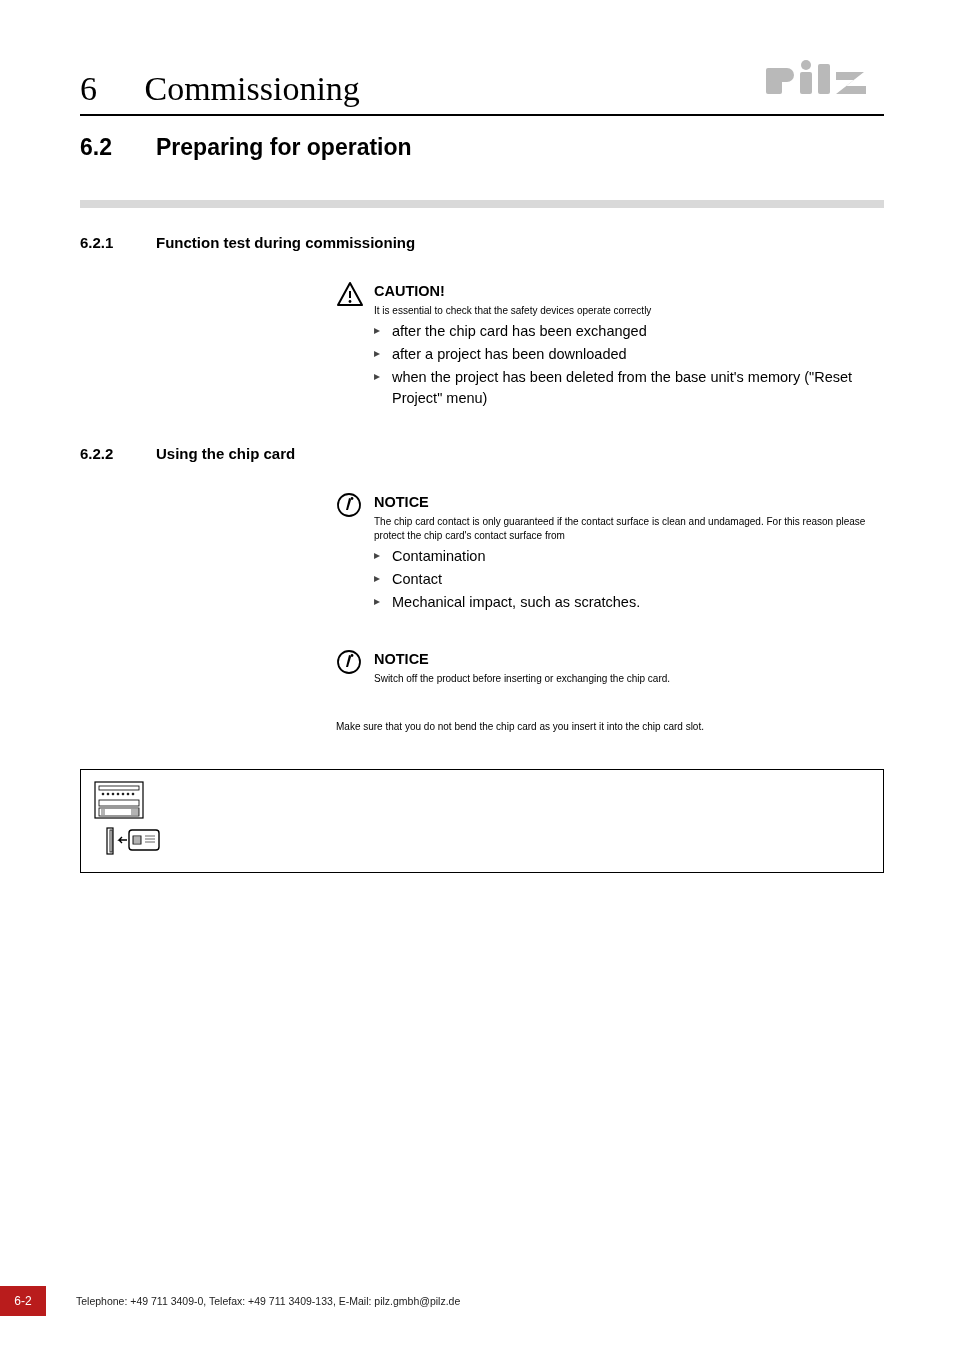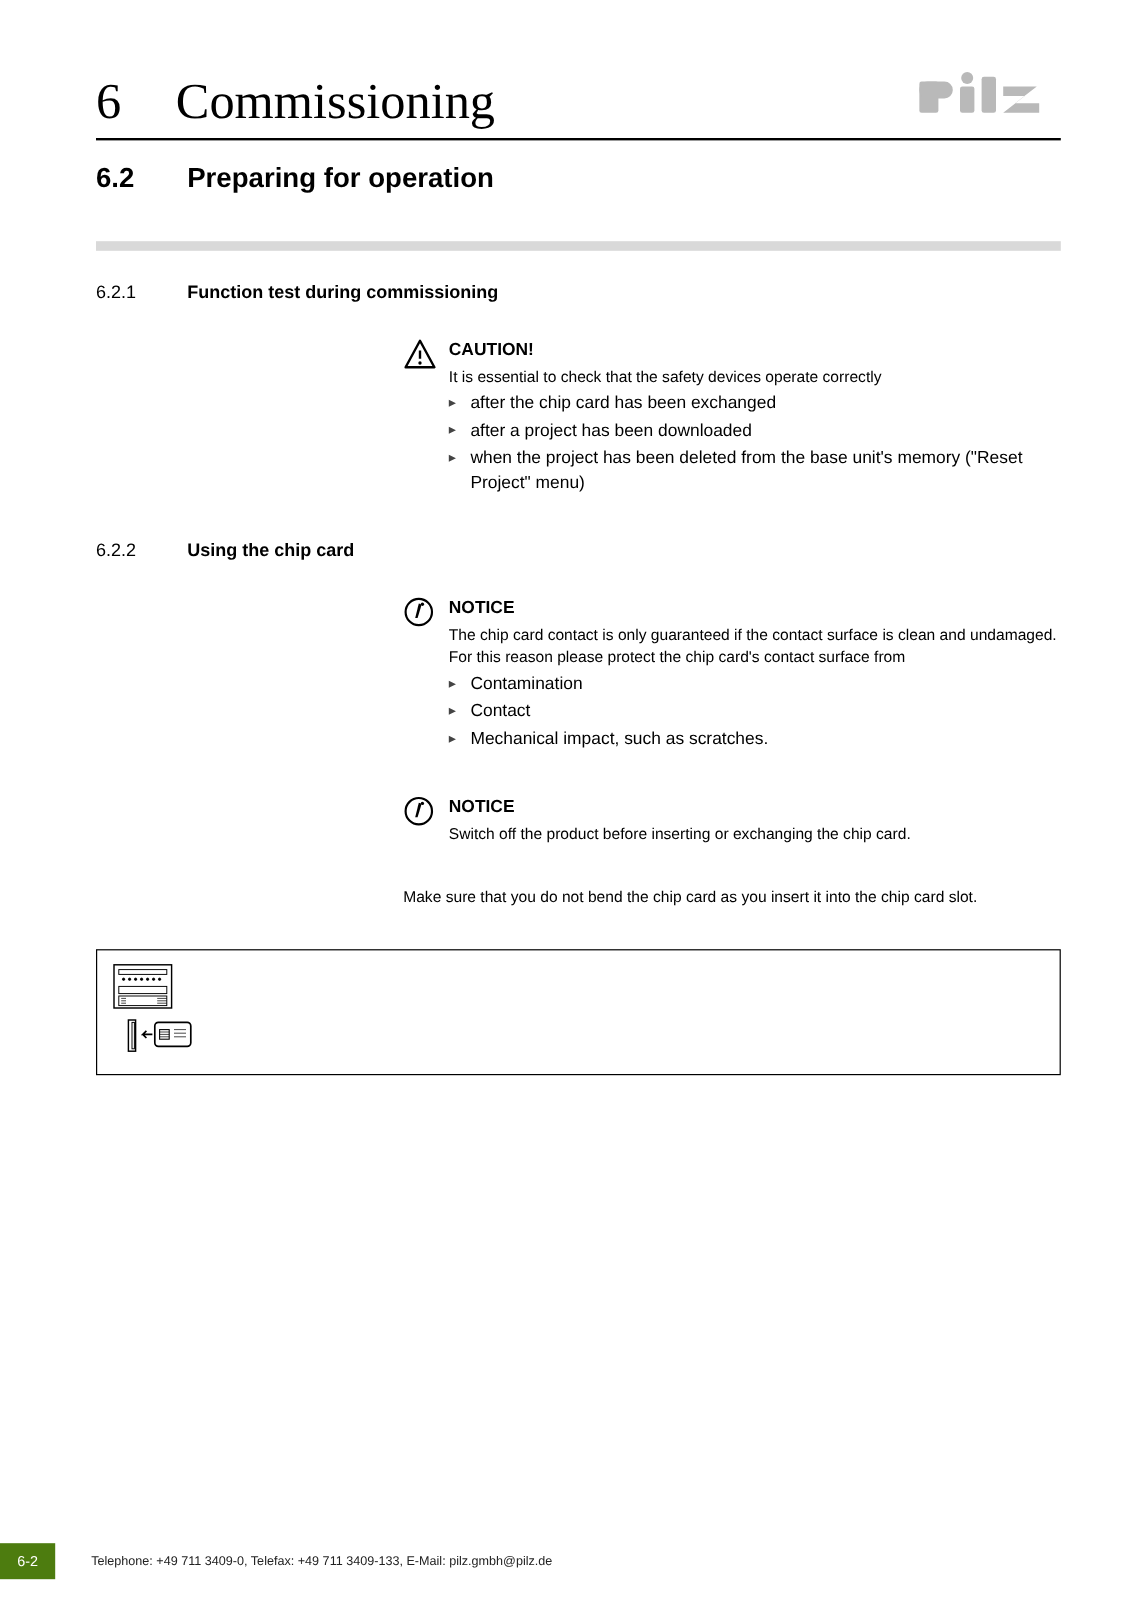--- a/index.html
+++ b/index.html
@@ -1,40 +1,40 @@
 <!DOCTYPE html>
 <html><head>
 <meta charset="utf-8">
 <style>
   * { margin: 0; padding: 0; box-sizing: border-box; }
   html, body { width: 954px; height: 1350px; background: #fff; font-family: Arial, Helvetica, sans-serif; color: #000; }
   .page { position: relative; width: 954px; height: 1350px; padding: 60px 70px 0 80px; }
   .header-row { display: flex; justify-content: space-between; align-items: flex-end; border-bottom: 2px solid #000; padding-bottom: 6px; margin-bottom: 18px; }
-  .chap { font-size: 42px; font-weight: 300; font-family: Georgia, 'Times New Roman', serif; }
+  .chap { font-size: 34px; font-weight: 300; font-family: Georgia, 'Times New Roman', serif; }
   .chap-num { display: inline-block; width: 56px; }
   .logo { margin-bottom: 2px; }
   .h2-row { display: flex; align-items: baseline; margin-bottom: 39px; }
   .h2-num { font-size: 23px; font-weight: bold; width: 76px; }
   .h2-txt { font-size: 23px; font-weight: bold; text-align: right; }
   .gray-bar { height: 8px; background: #d9d9d9; margin: 10px 0 26px 0; }
   .h3-row { display: flex; align-items: baseline; margin-bottom: 30px; }
-  .h3-num { font-size: 15px; font-weight: normal; width: 76px; }
+  .h3-num { font-size: 15px; font-weight: bold; width: 76px; }
   .h3-txt { font-size: 15px; font-weight: bold; }
   .block { display: flex; margin-left: 256px; margin-bottom: 34px; }
   .block-gap { margin-left: 256px; margin-bottom: 34px; }
   .icon-col { width: 38px; flex-shrink: 0; }
   .text-col { font-size: 14.5px; line-height: 1.45; }
   .text-col .lbl { font-weight: bold; margin-bottom: 2px; }
   ul.bullets { list-style: none; margin-top: 2px; }
   ul.bullets li { position: relative; padding-left: 18px; margin-bottom: 2px; }
   ul.bullets li::before { content: "▸"; position: absolute; left: 0; top: 1px; font-size: 12px; color: #444; }
-  .para { font-size: 13px; line-height: 1.45; }
+  .para { font-size: 10px; line-height: 1.45; }
   .figure-box { border: 1px solid #000; padding: 10px 12px; margin: 6px 0 0 0; }
   .footer { position: absolute; left: 0; bottom: 34px; width: 954px; display: flex; align-items: center; }
-  .pgnum { display: flex; align-items: center; justify-content: center; background: #4d7c0f; color: #fff; font-size: 12px; width: 46px; height: 30px; }
+  .pgnum { display: flex; align-items: center; justify-content: center; background: #b91c1c; color: #fff; font-size: 12px; width: 46px; height: 30px; }
   .foot-txt { font-size: 10.5px; color: #222; margin-left: 30px; line-height: 1.35; }
 </style>
 </head>
 <body>
 
 <div class="page">
 
   <div class="header-row">
     <div class="chap">
       <span class="chap-num">6</span>

